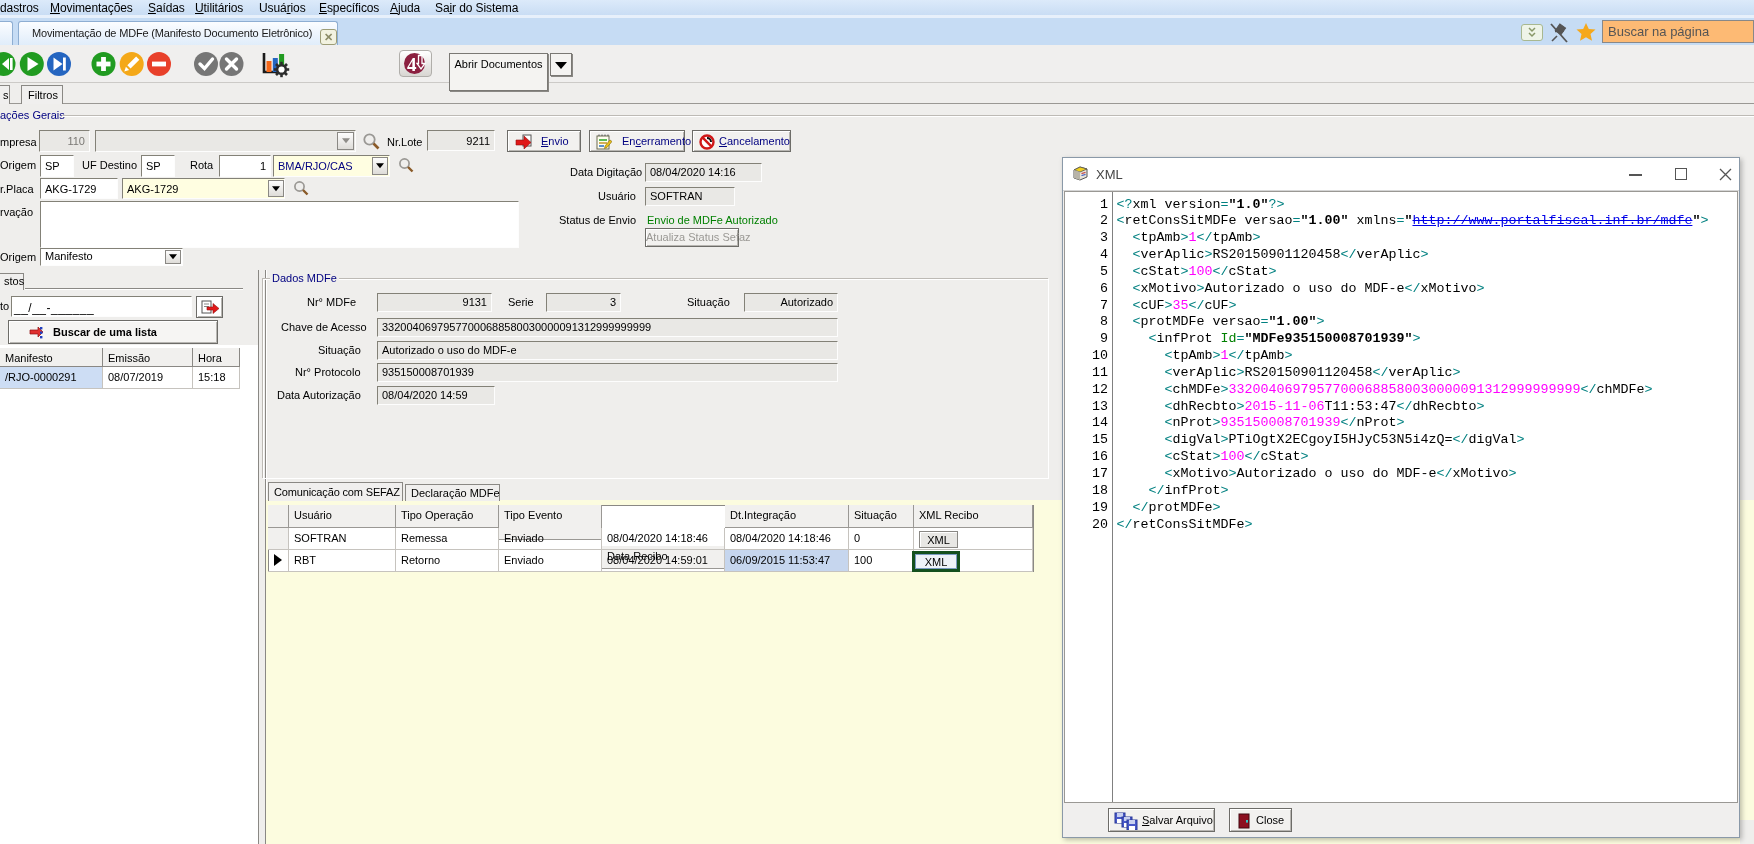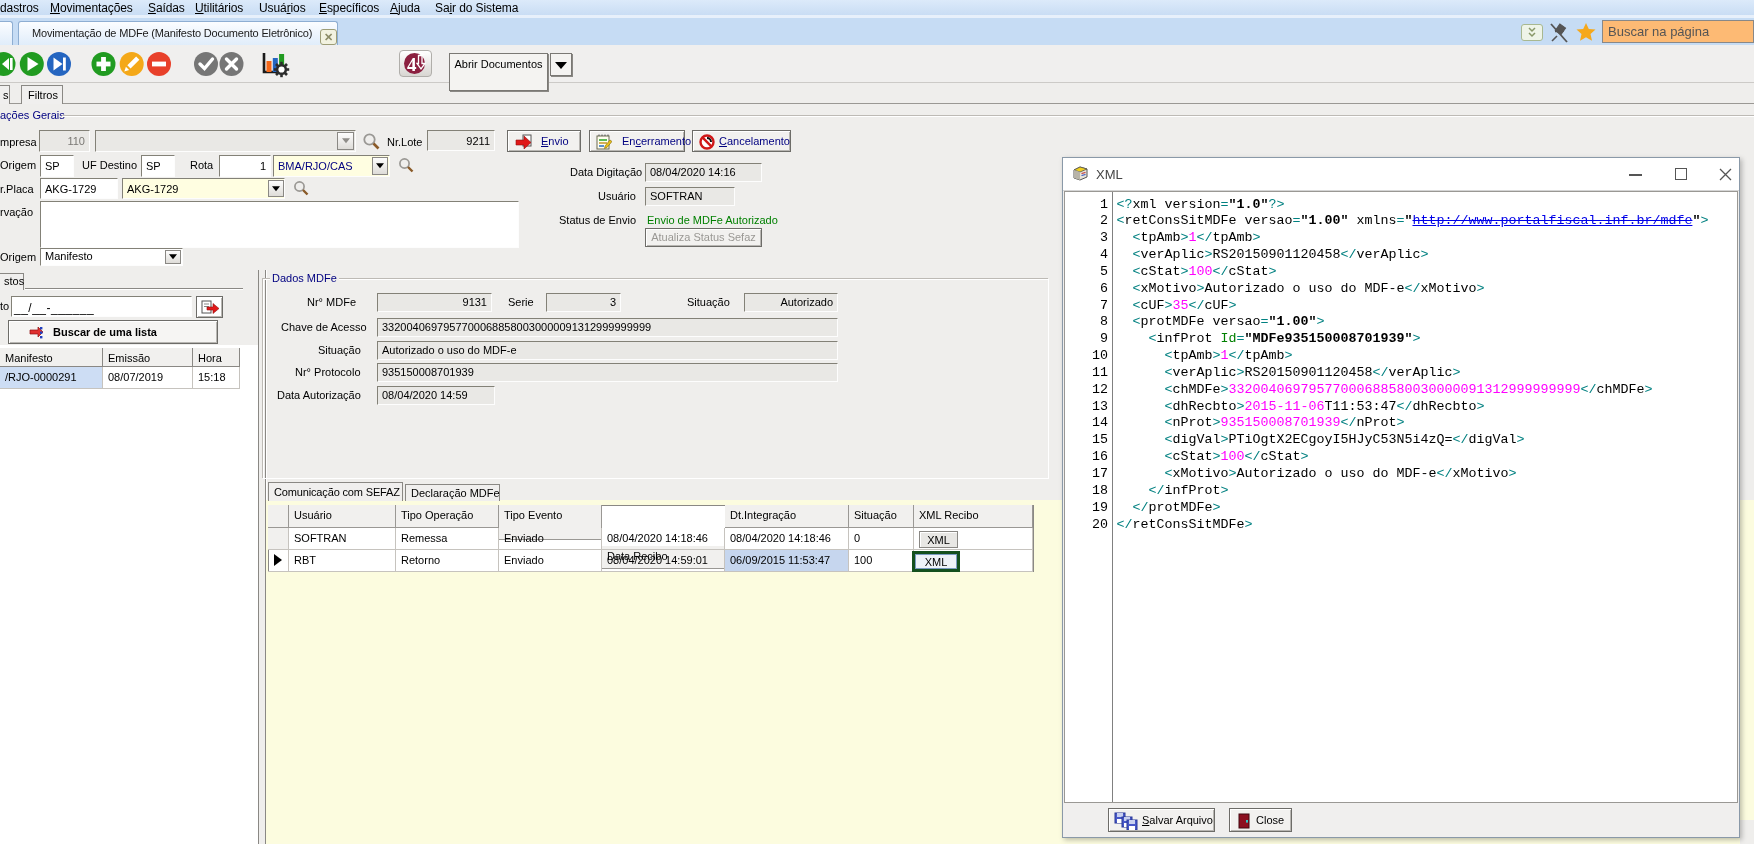--- a/index.html
+++ b/index.html
@@ -249,21 +249,21 @@
   <div class="lbl" style="left:0; top:251px;">Origem</div>
   <div class="fld" style="left:40px; top:248px; width:143px; height:18px; padding-top:1px;">Manifesto</div>
   <div class="combo-arrow" style="left:165px; top:250px; width:16px; height:14px;"></div>
 
   <div class="lbl" style="left:570px; top:166px;">Data Digitação</div>
   <div class="fld gray" style="left:645px; top:163px; width:117px; height:19px; padding-top:2px;">08/04/2020 14:16</div>
   <div class="lbl" style="left:598px; top:190px;">Usuário</div>
   <div class="fld gray" style="left:645px; top:187px; width:90px; height:19px; padding-top:2px;">SOFTRAN</div>
   <div class="lbl" style="left:559px; top:214px;">Status de Envio</div>
   <div class="lbl" style="left:647px; top:214px; color:#008000;">Envio de MDFe Autorizado</div>
-  <div class="btn" style="left:645px; top:228px; width:117px; height:19px; color:#9a9894; text-align:center; line-height:17px;">Atualiza Status Sefaz</div>
+  <div class="btn" style="left:645px; top:228px; width:94px; height:19px; color:#9a9894; text-align:center; line-height:17px;">Atualiza Status Sefaz</div>
 </div>
 
 <div class="abs" style="left:0; top:290px; width:258px; height:554px; background:#efeeec;"></div>
 <div id="vsep" class="abs"></div>
 <div id="leftlist" class="abs"></div>
 <div class="abs" style="left:25px; top:288px; width:218px; height:2px; border-top:1px solid #8a8884; background:#fff;"></div>
 <div class="tab2" style="left:-6px; top:273px; width:30px; height:17px;">
     <span style="position:absolute;left:9px;top:1px;">stos</span>
   </div>
 <div class="lbl" style="left:0; top:300px;">to</div>

